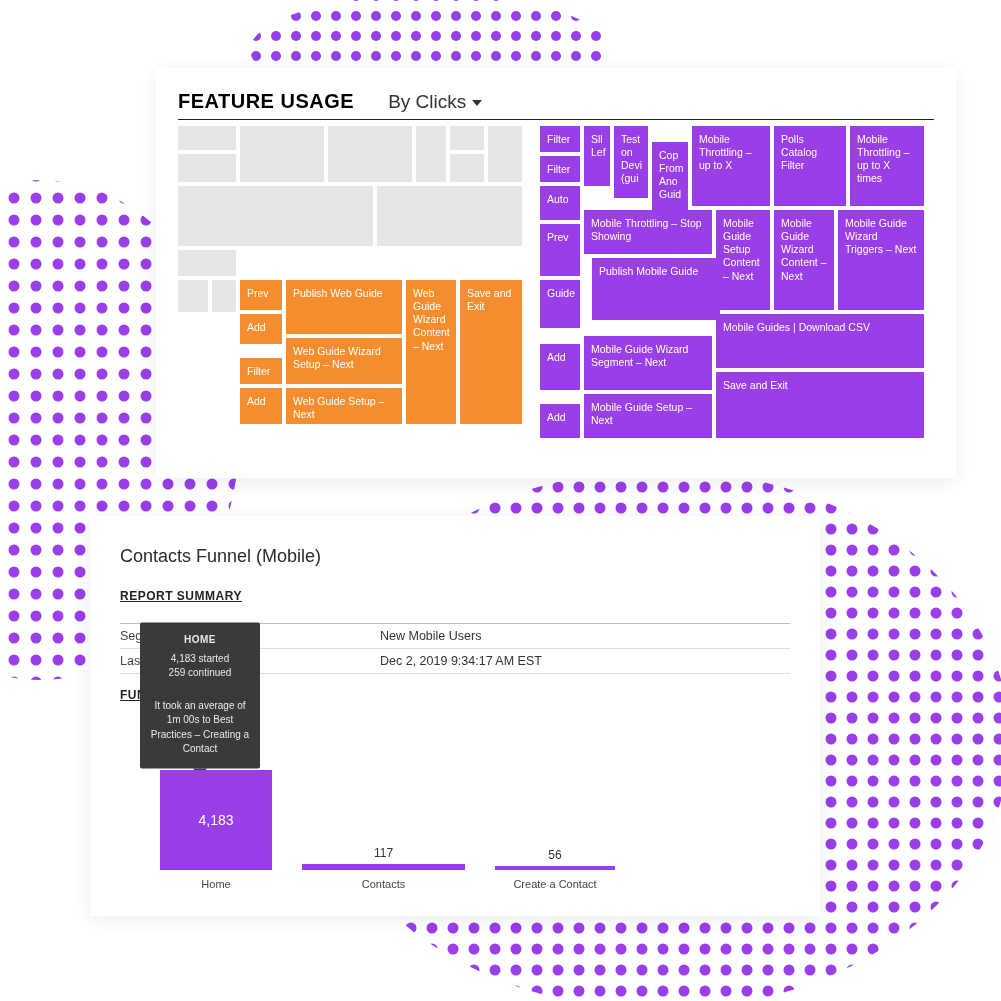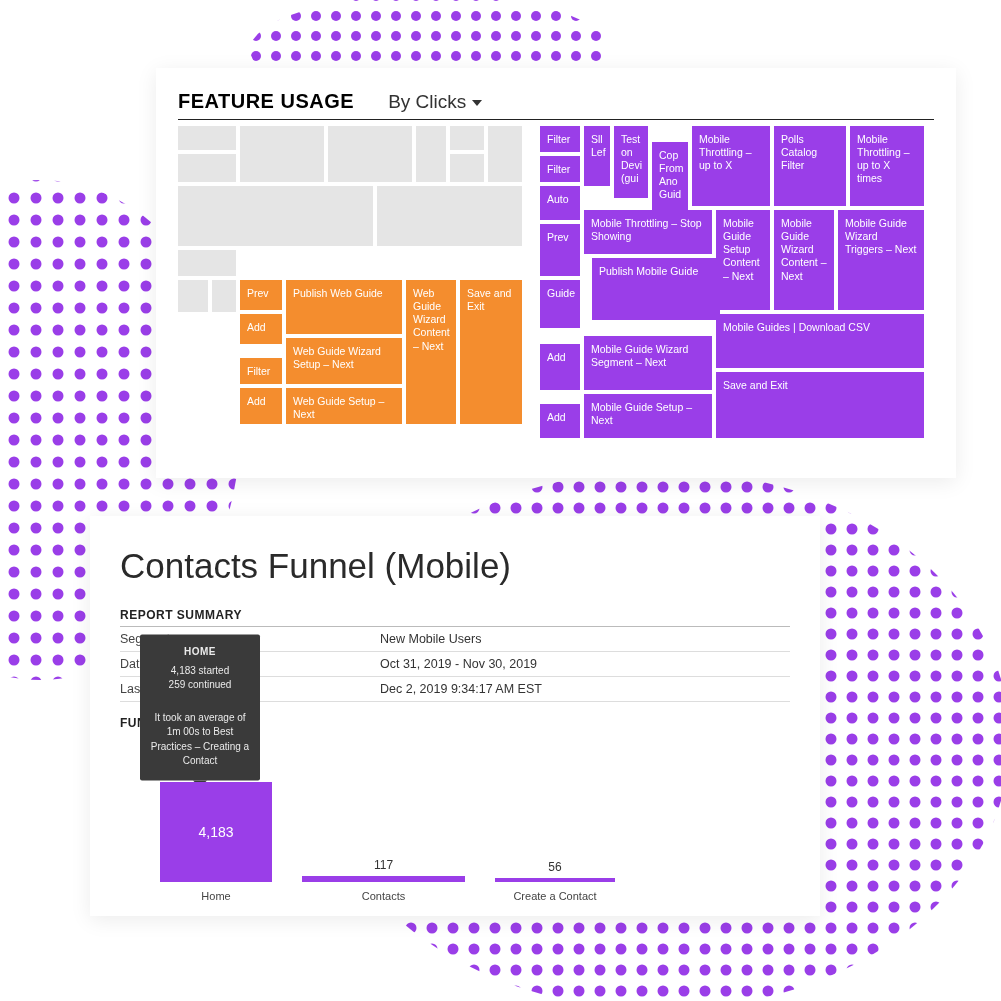--- a/index.html
+++ b/index.html
@@ -80,33 +80,34 @@
 .purple .tile { background: #9a3ee8; }
 
 #funnel-card {
   left: 90px;
   top: 516px;
   width: 730px;
   height: 400px;
   padding: 30px 30px 20px 30px;
 }
 .fn-title {
-  font-size: 35px;
+  font-size: 18px;
   font-weight: 400;
   color: #2a2a2a;
   margin-bottom: 22px;
 }
 .sec-label {
   font-size: 12px;
   font-weight: 600;
   letter-spacing: 0.5px;
   color: #222;
   border-bottom: 1px solid #bbb;
-  padding-bottom: 4px;
+  padding-bottom: 20px;
   margin-bottom: 0;
+  text-decoration: underline;
 }
 .summary-row {
   display: flex;
   font-size: 12.5px;
   color: #333;
   border-bottom: 1px solid #ddd;
   padding: 5px 0;
 }
 .summary-row .lbl { width: 260px; color: #444; }
 .funnel-area {
@@ -290,24 +291,20 @@
 
 <div id="funnel-card" class="card">
   <div class="fn-title">Contacts Funnel (Mobile)</div>
 
   <div class="sec-label">REPORT SUMMARY</div>
   <div class="summary-row">
     <div class="lbl">Segment</div>
     <div>New Mobile Users</div>
   </div>
   <div class="summary-row">
-    <div class="lbl">Dat</div>
-    <div>Oct 31, 2019 - Nov 30, 2019</div>
-  </div>
-  <div class="summary-row">
     <div class="lbl">Las</div>
     <div>Dec 2, 2019 9:34:17 AM EST</div>
   </div>
 
   <div style="height:14px"></div>
   <div class="sec-label" style="border-bottom:none">FUN</div>
 
   <div class="funnel-area">
 
     <div class="tooltip" style="top:36px">

